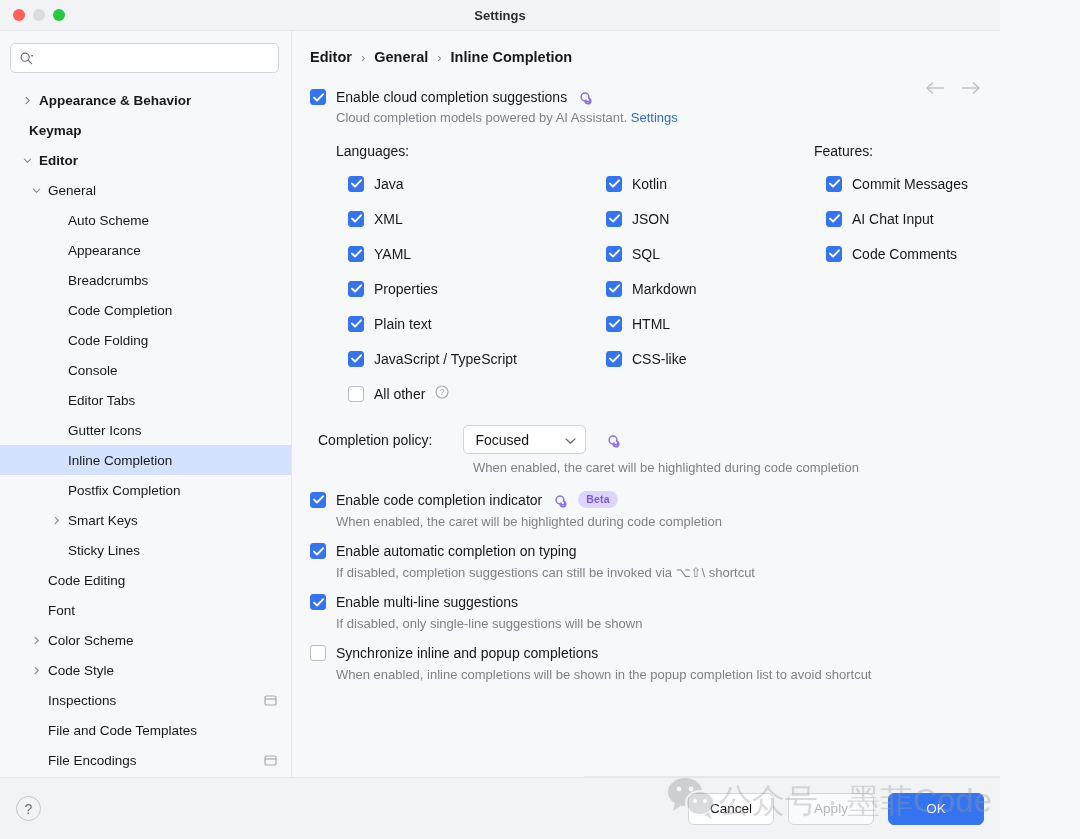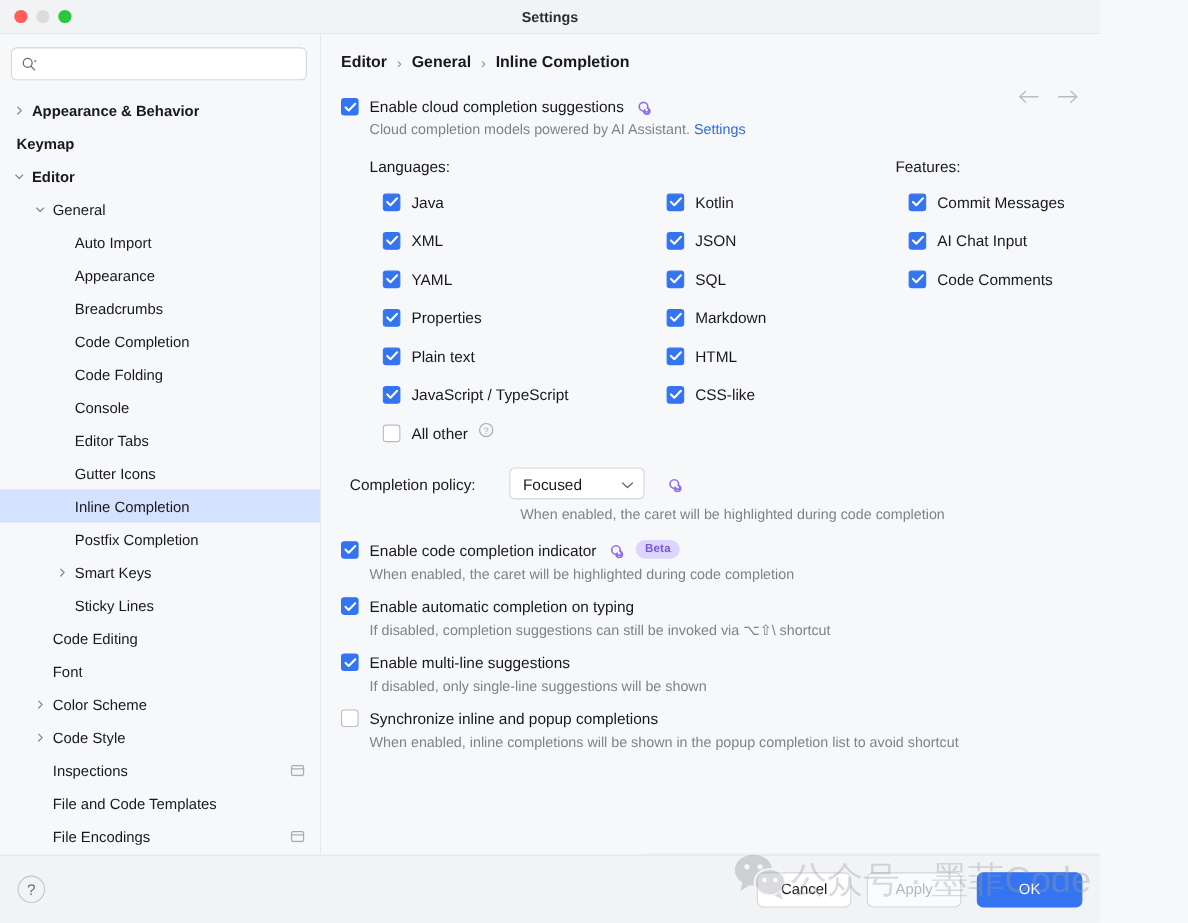--- a/index.html
+++ b/index.html
@@ -68,25 +68,25 @@
   .row.sel { background: #d4e2ff; }
   .row .chev {
     width: 14px; height: 14px; display: inline-flex;
     align-items: center; justify-content: center; flex: none;
   }
   .row .lbl { overflow: hidden; text-overflow: ellipsis; }
   .row.bold .lbl { font-weight: bold; }
   .row .trailicon { position: absolute; right: 14px; display: flex; align-items: center; }
 
   
-  .d0 { padding-left: 10px; }
+  .d0 { padding-left: 20px; }
   .d1 { padding-left: 29px; }
   .d2 { padding-left: 49px; }
   .d0 .chev, .d1 .chev, .d2 .chev { margin-right: 5px; }
-  .d0.nochev { padding-left: 15px; text-align: center; }
+  .d0.nochev { padding-left: 29px; text-align: center; }
   .d1.nochev { padding-left: 48px; }
   .d2.nochev { padding-left: 68px; }
 
   
   .main {
     flex: 1; min-width: 0; background: #f7f8fa;
     position: relative; overflow: hidden;
     padding: 0 18px 0 18px;
   }
   .crumbs {
@@ -228,21 +228,21 @@
           </div>
           <div class="row d1">
             <span class="chev">
               <svg width="9" height="9" viewBox="0 0 10 10">
                 <polyline points="1.5,3.5 5,7 8.5,3.5" fill="none" stroke="#8a8d95" stroke-width="1.3" stroke-linecap="round" stroke-linejoin="round"></polyline>
               </svg>
             </span>
             <span class="lbl">General</span>
           </div>
           <div class="row d2 nochev">
-            <span class="lbl">Auto Import</span>
+            <span class="lbl">Auto Scheme</span>
           </div>
           <div class="row d2 nochev">
             <span class="lbl">Appearance</span>
           </div>
           <div class="row d2 nochev">
             <span class="lbl">Breadcrumbs</span>
           </div>
           <div class="row d2 nochev">
             <span class="lbl">Code Completion</span>
           </div>

